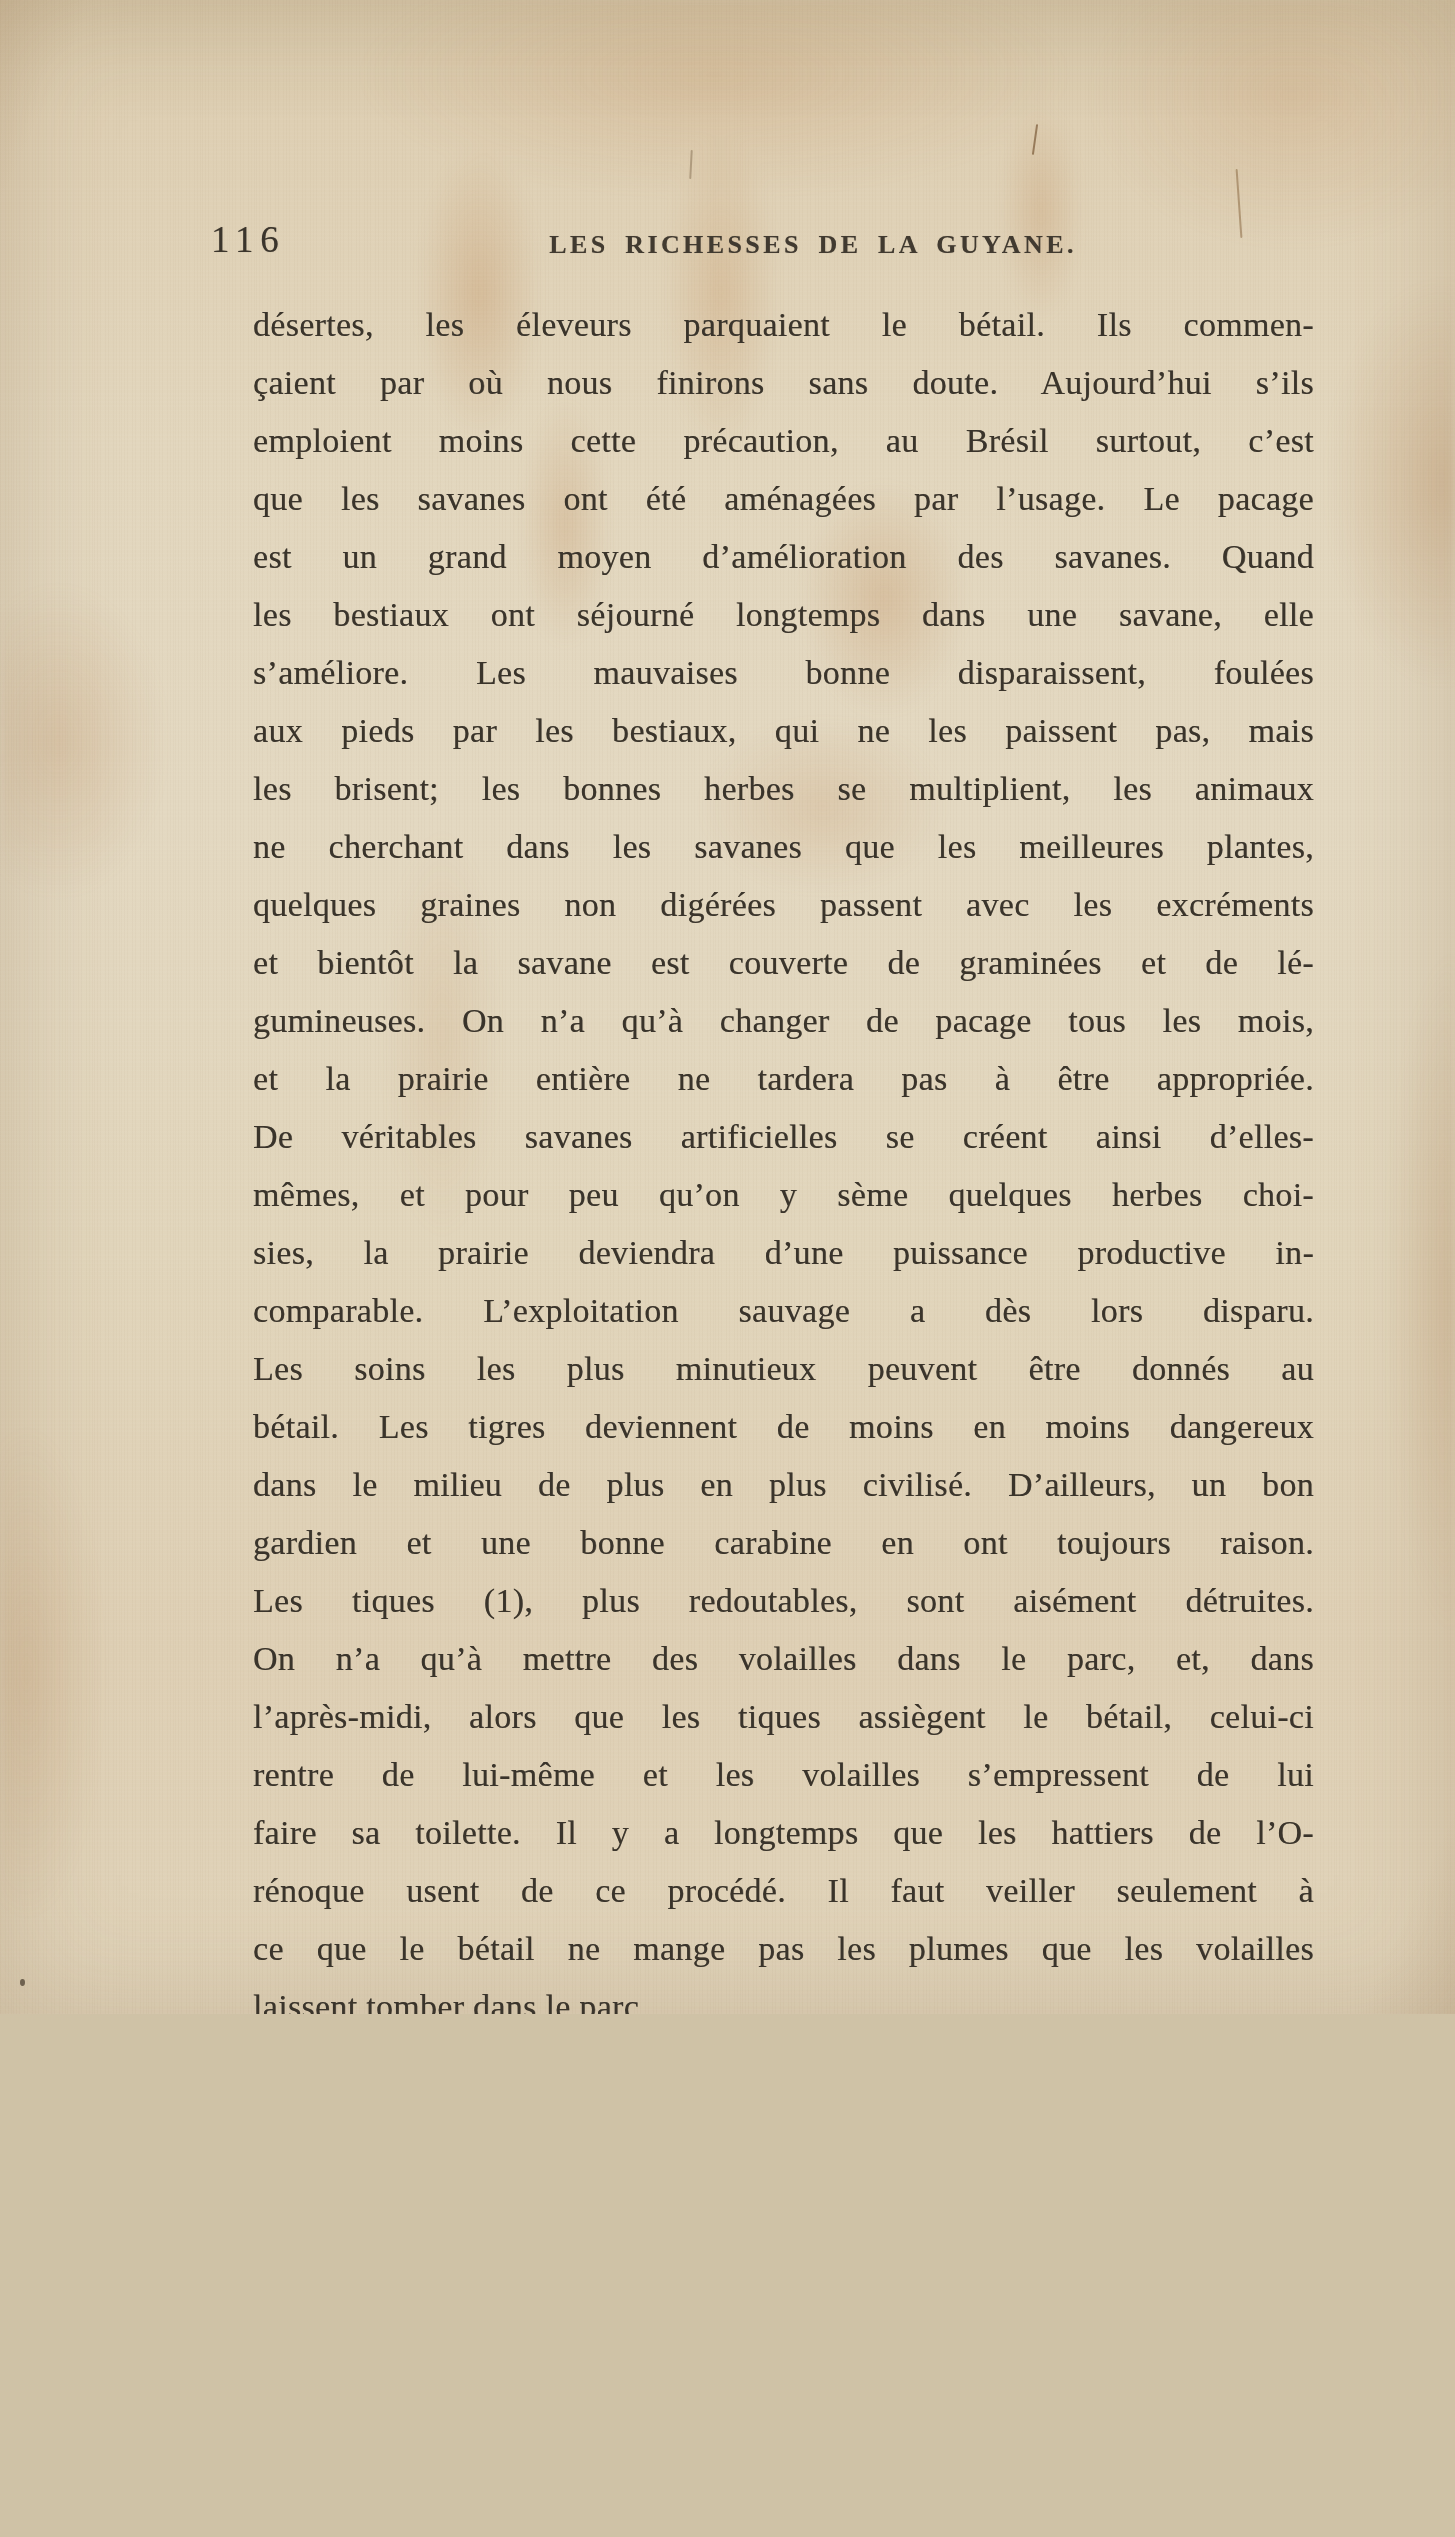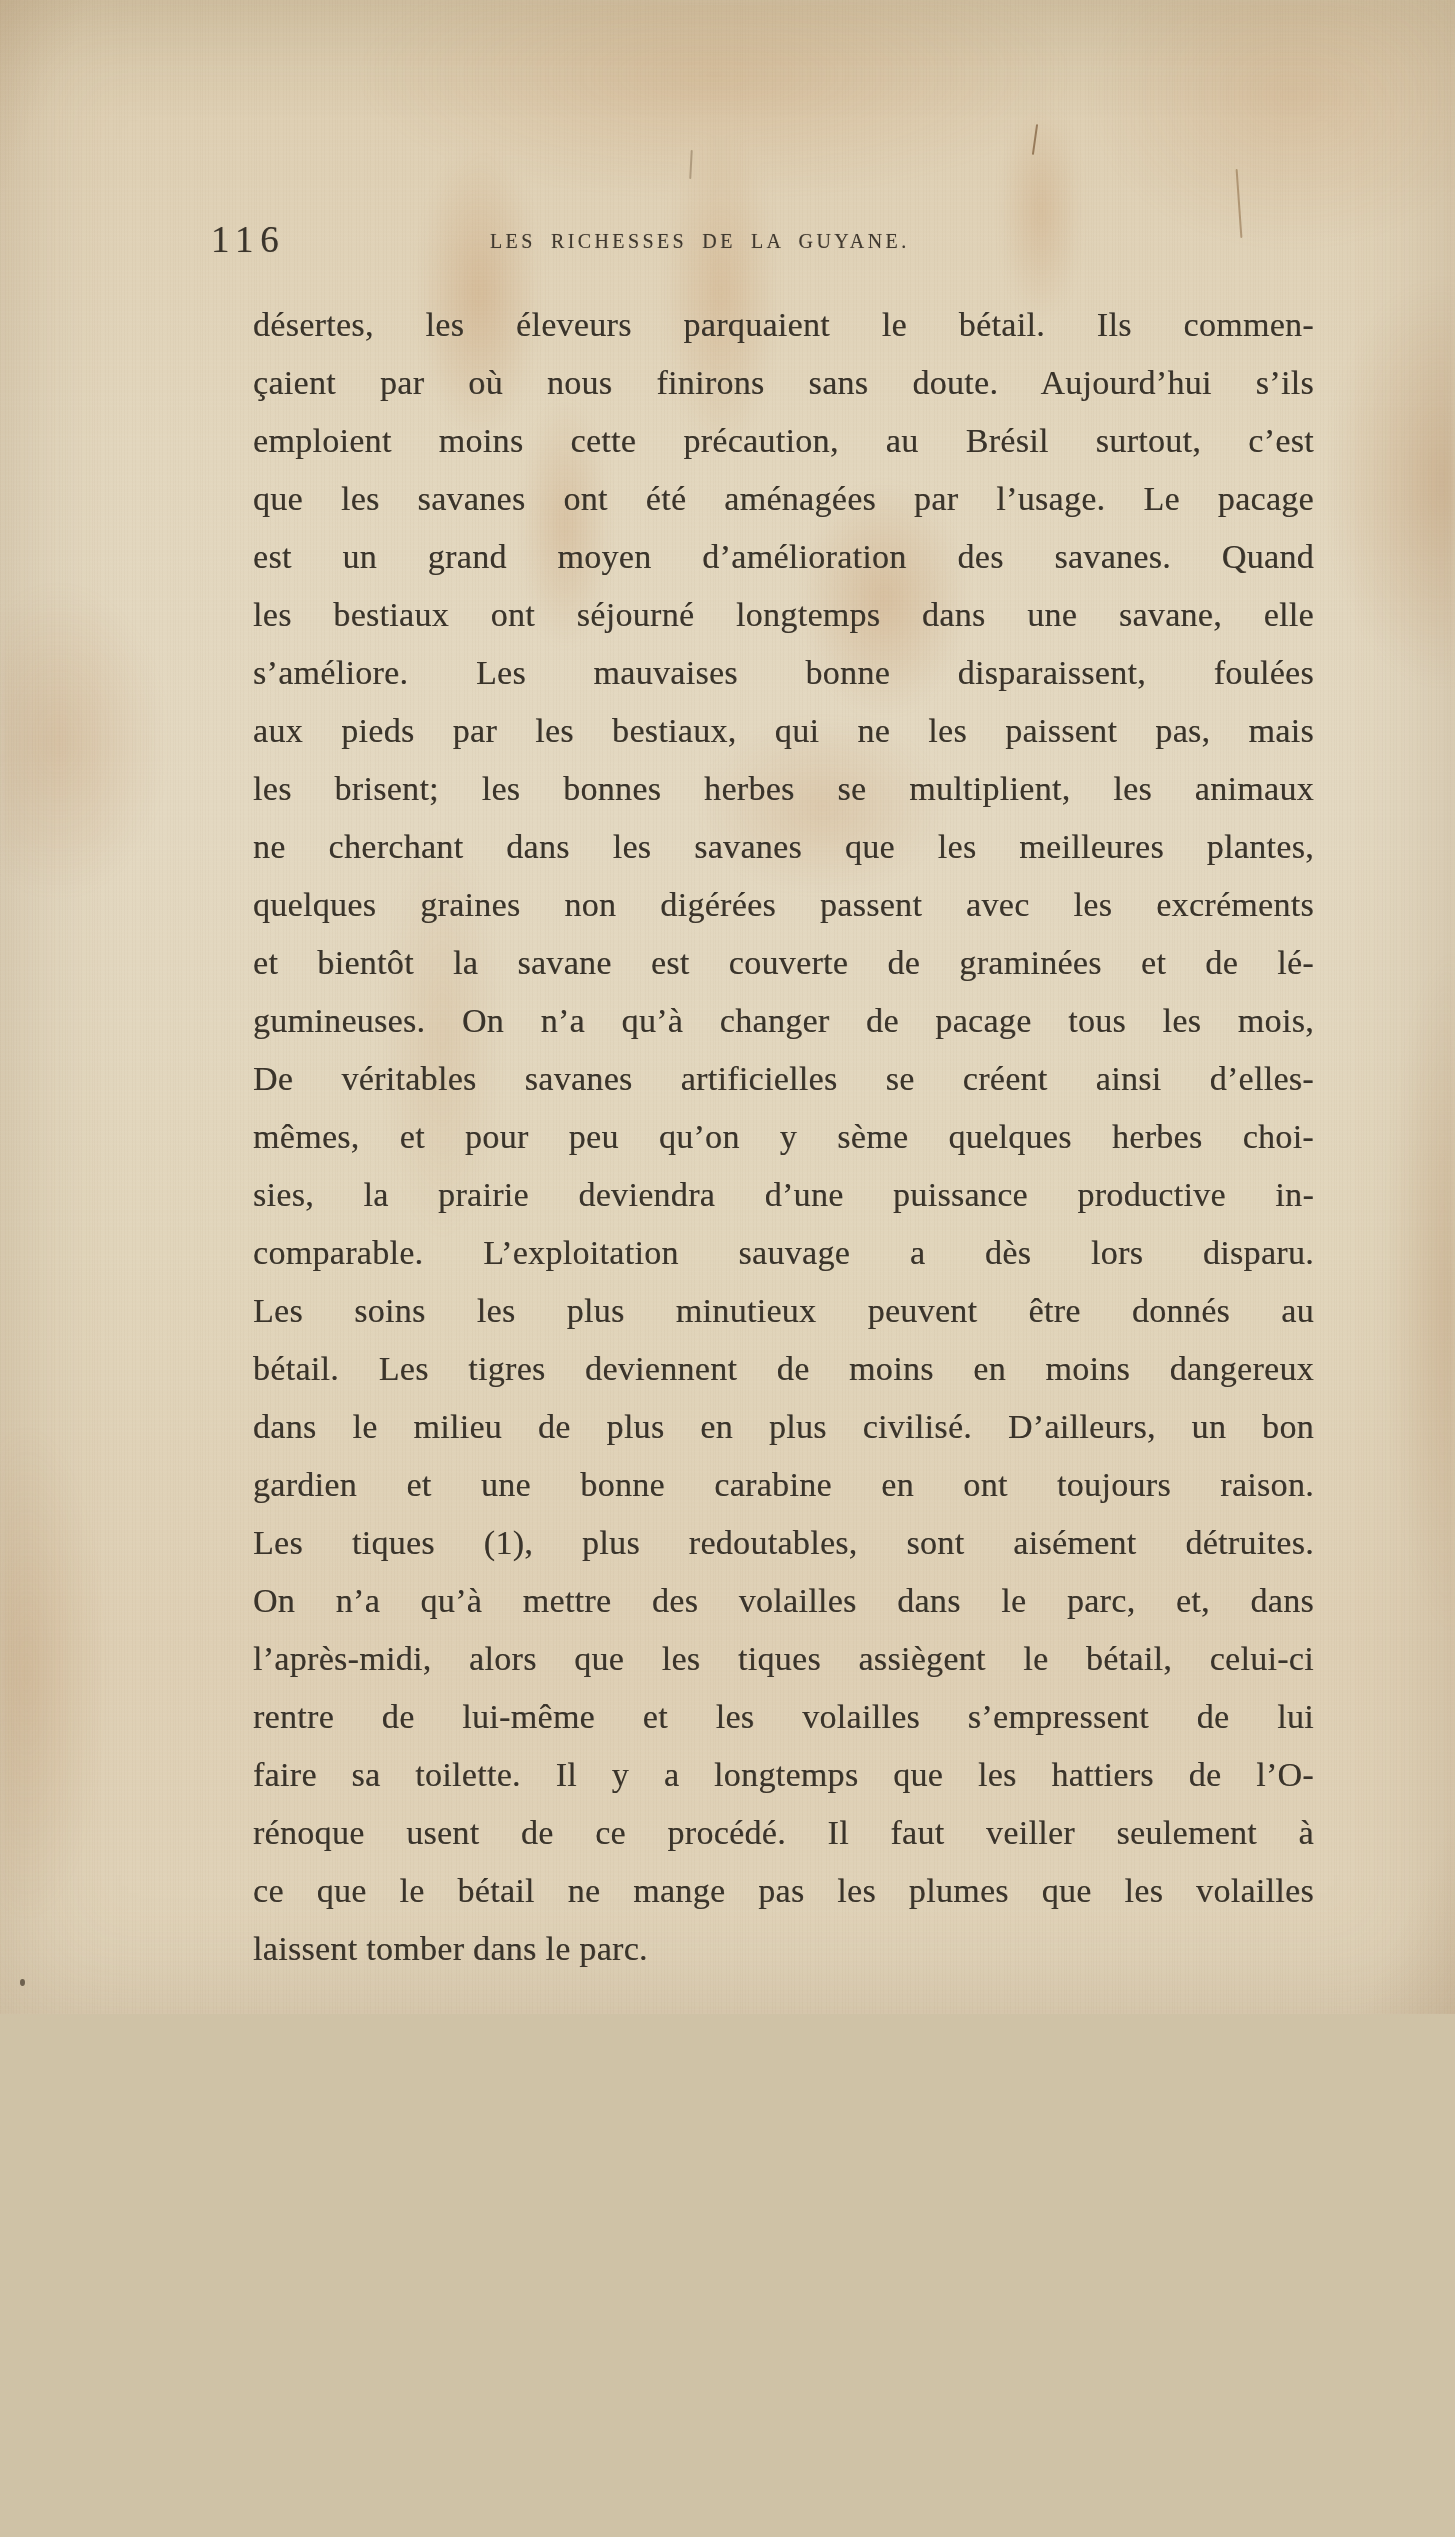--- a/index.html
+++ b/index.html
@@ -61,23 +61,23 @@
   .hair.h3 { left:1178px; top:2132px; width:2px; height:27px; background:#5f513f; transform:rotate(18deg); opacity:.65; }
   .hair.h4 { left:690px; top:150px; width:2px; height:28.6px;  background:#7a6446; transform:rotate(3deg);  opacity:.45; }
 
   .pagenum {
     position:absolute; left:211px; top:218px;
     font-size:37px; letter-spacing:6.8px; color:#3b352c;
     text-shadow:0 0 0.7px rgba(59,53,44,0.45);
   }
   .running-title {
     position:absolute; left:490px; top:230px; width:646px;
-    white-space:nowrap;
-    font-size:20px; letter-spacing:3.4px; word-spacing:6.8px;
-    color:#413a30; text-shadow:0 0 0.7px rgba(59,53,44,0.4);
+    text-align:center; white-space:nowrap;
+    font-size:26px; letter-spacing:3.4px; word-spacing:6.8px;
+    color:#413a30; text-shadow:0 0 0.7px rgba(59,53,44,0.4);font-weight:bold;
   }
   .body-text {
     position:absolute; left:209px; top:296px; width:1105px;
     font-size:34px; line-height:58px; letter-spacing:0.3px;
     color:#3a342b; text-shadow:0.3px 0.3px 0.5px rgba(52,46,38,0.5);
   }
   .line { text-align:justify; text-align-last:justify; height:58px; white-space:nowrap0;margin-left:44px; }
   .line.end { text-align:left; text-align-last:left; }
   .line.indent { text-indent:46px; }
   .footnote {
@@ -114,20 +114,21 @@
     <div class="line">que les savanes ont été aménagées par l’usage. Le pacage</div>
     <div class="line">est un grand moyen d’amélioration des savanes. Quand</div>
     <div class="line">les bestiaux ont séjourné longtemps dans une savane, elle</div>
     <div class="line">s’améliore. Les mauvaises bonne disparaissent, foulées</div>
     <div class="line">aux pieds par les bestiaux, qui ne les paissent pas, mais</div>
     <div class="line">les brisent; les bonnes herbes se multiplient, les animaux</div>
     <div class="line">ne cherchant dans les savanes que les meilleures plantes,</div>
     <div class="line">quelques graines non digérées passent avec les excréments</div>
     <div class="line">et bientôt la savane est couverte de graminées et de lé-</div>
     <div class="line">gumineuses. On n’a qu’à changer de pacage tous les mois,</div>
+    <div class="line">et la prairie entière ne tardera pas à être appropriée.</div>
     <div class="line">De véritables savanes artificielles se créent ainsi d’elles-</div>
     <div class="line">mêmes, et pour peu qu’on y sème quelques herbes choi-</div>
     <div class="line">sies, la prairie deviendra d’une puissance productive in-</div>
     <div class="line">comparable. L’exploitation sauvage a dès lors disparu.</div>
     <div class="line">Les soins les plus minutieux peuvent être donnés au</div>
     <div class="line">bétail. Les tigres deviennent de moins en moins dangereux</div>
     <div class="line">dans le milieu de plus en plus civilisé. D’ailleurs, un bon</div>
     <div class="line">gardien et une bonne carabine en ont toujours raison.</div>
     <div class="line">Les tiques (1), plus redoutables, sont aisément détruites.</div>
     <div class="line">On n’a qu’à mettre des volailles dans le parc, et, dans</div>

